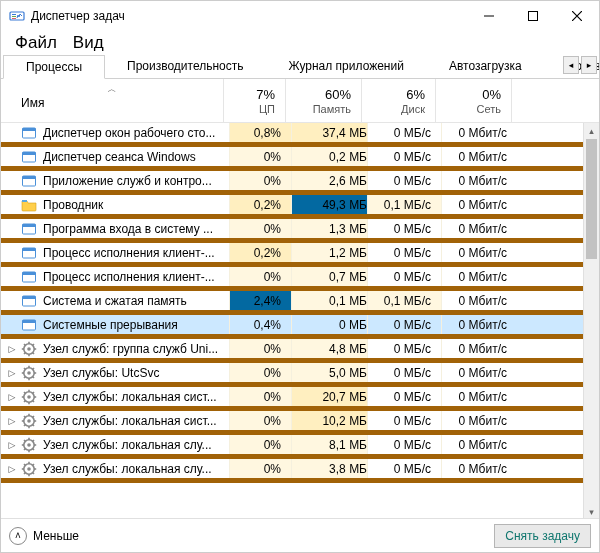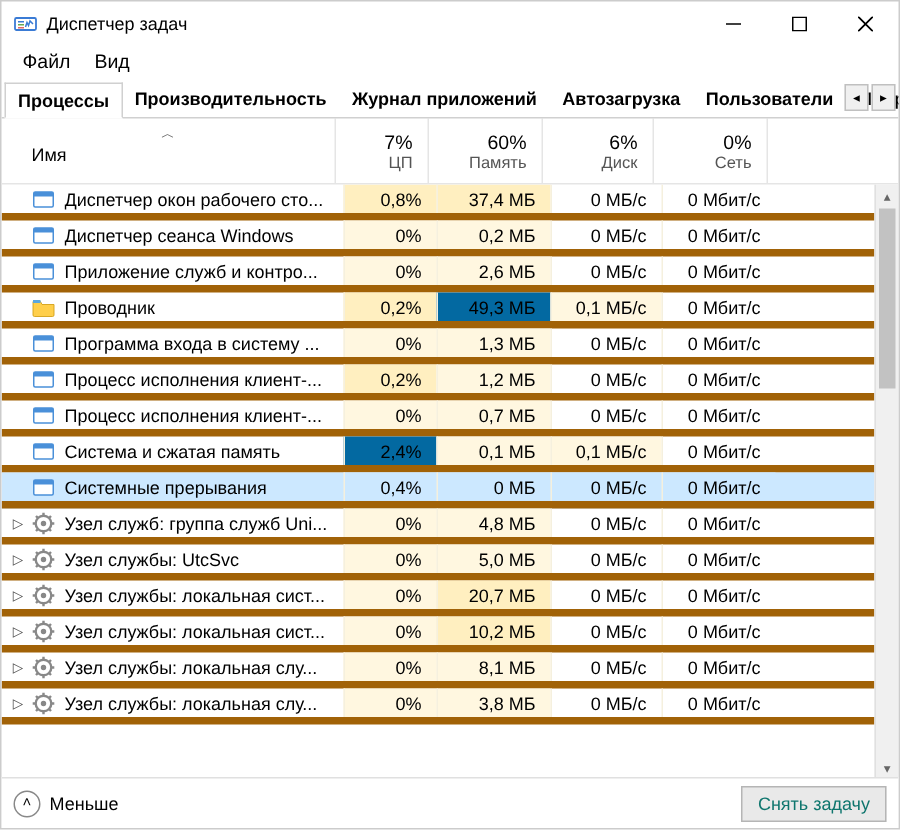--- a/index.html
+++ b/index.html
@@ -7,25 +7,25 @@
   body { width: 600px; height: 553px; background: #fff; font-size: 12px; color: #000; overflow: hidden; border: 1px solid #ccc; position: relative; }
 
   
   .titlebar { height: 30px; display: flex; align-items: center; padding: 0 0 0 8px; }
   .titlebar .icon { width: 16px; height: 16px; margin-right: 6px; display: inline-flex; }
   .titlebar .title { font-size: 12px; flex: 1; }
   .sysbtn { width: 44px; height: 28px; display: flex; align-items: center; justify-content: center; color: #000; }
 
   
   .menubar { height: 22px; display: flex; padding-left: 6px; }
-  .menubar .menuitem { padding: 2px 8px; font-size: 13px; }
+  .menubar .menuitem { padding: 2px 8px; font-size: 17px; }
 
   
   .tabs { height: 26px; display: flex; align-items: flex-end; border-bottom: 1px solid #d0d0d0; padding-left: 2px; position: relative; }
-  .tab { height: 24px; display: flex; align-items: center; padding: 0 8px; font-size: 12px; border: 1px solid transparent; margin-right: -1px; white-space: nowrap; font-weight: bold; }
+  .tab { height: 24px; display: flex; align-items: center; padding: 0 22px; font-size: 12px; border: 1px solid transparent; margin-right: -1px; white-space: nowrap; }
   .tab.active { border: 1px solid #d0d0d0; border-bottom: 1px solid #fff; background: #fff; position: relative; top: 1px; }
   .tab-scroll { display: flex; position: absolute; right: 2px; top: 3px; }
   .tab-scroll .sb { width: 16px; height: 18px; border: 1px solid #c0c0c0; background: #f0f0f0; display: flex; align-items: center; justify-content: center; font-size: 9px; margin-left: 2px; }
 
   
   .colheaders { height: 44px; display: flex; border-bottom: 1px solid #e5e5e5; }
   .ch-name { width: 222px; display: flex; align-items: flex-end; justify-content: center; padding-bottom: 6px; flex-direction: column; }
   .ch-name .sortglyph { width: 100%; text-align: center; font-size: 9px; color: #666; line-height: 1; margin-bottom: 2px; }
   .ch-name .lbl { width: 100%; padding-left: 20px; }
   .ch-col { display: flex; flex-direction: column; align-items: flex-end; justify-content: center; border-left: 1px solid #e5e5e5; padding: 0 10px; }
@@ -40,21 +40,21 @@
   
   .proclist { height: 397px; overflow: hidden; position: relative; }
   .rowwrap { position: absolute; left: 0; right: 16px; top: 0; }
   .prow { height: 24px; display: flex; align-items: center; border-bottom: 5px solid #a16207; }
   .prow.selected { background: #cce8ff; }
   .prow .expand { width: 14px; text-align: center; font-size: 9px; color: #555; margin-left: 4px; }
   .prow .picon { width: 16px; height: 16px; display: inline-flex; margin-right: 6px; margin-left: 2px; }
   .prow .pname { flex: 0 0 186px; white-space: nowrap; overflow: hidden; text-overflow: ellipsis; font-size: 12px; }
   .pcell { height: 100%; display: flex; align-items: center; justify-content: flex-end; font-size: 12px; border-left: 1px solid #f5f0de; }
   .c-cpu { width: 62px; padding-right: 10px; }
-  .c-mem { width: 76px; padding-right: 10px; }
+  .c-mem { width: 76px; }
   .c-disk { width: 74px; padding-right: 10px; }
   .c-net { width: 76px; padding-right: 10px; }
 
   
   .h0 { background: #fff8dc00; } 
   .h1 { background: #fff7e0; }
   .h2 { background: #ffefc0; }
   .h3 { background: #0369a1; }
   .prow.selected .pcell { background: #cce8ff !important; }
 

